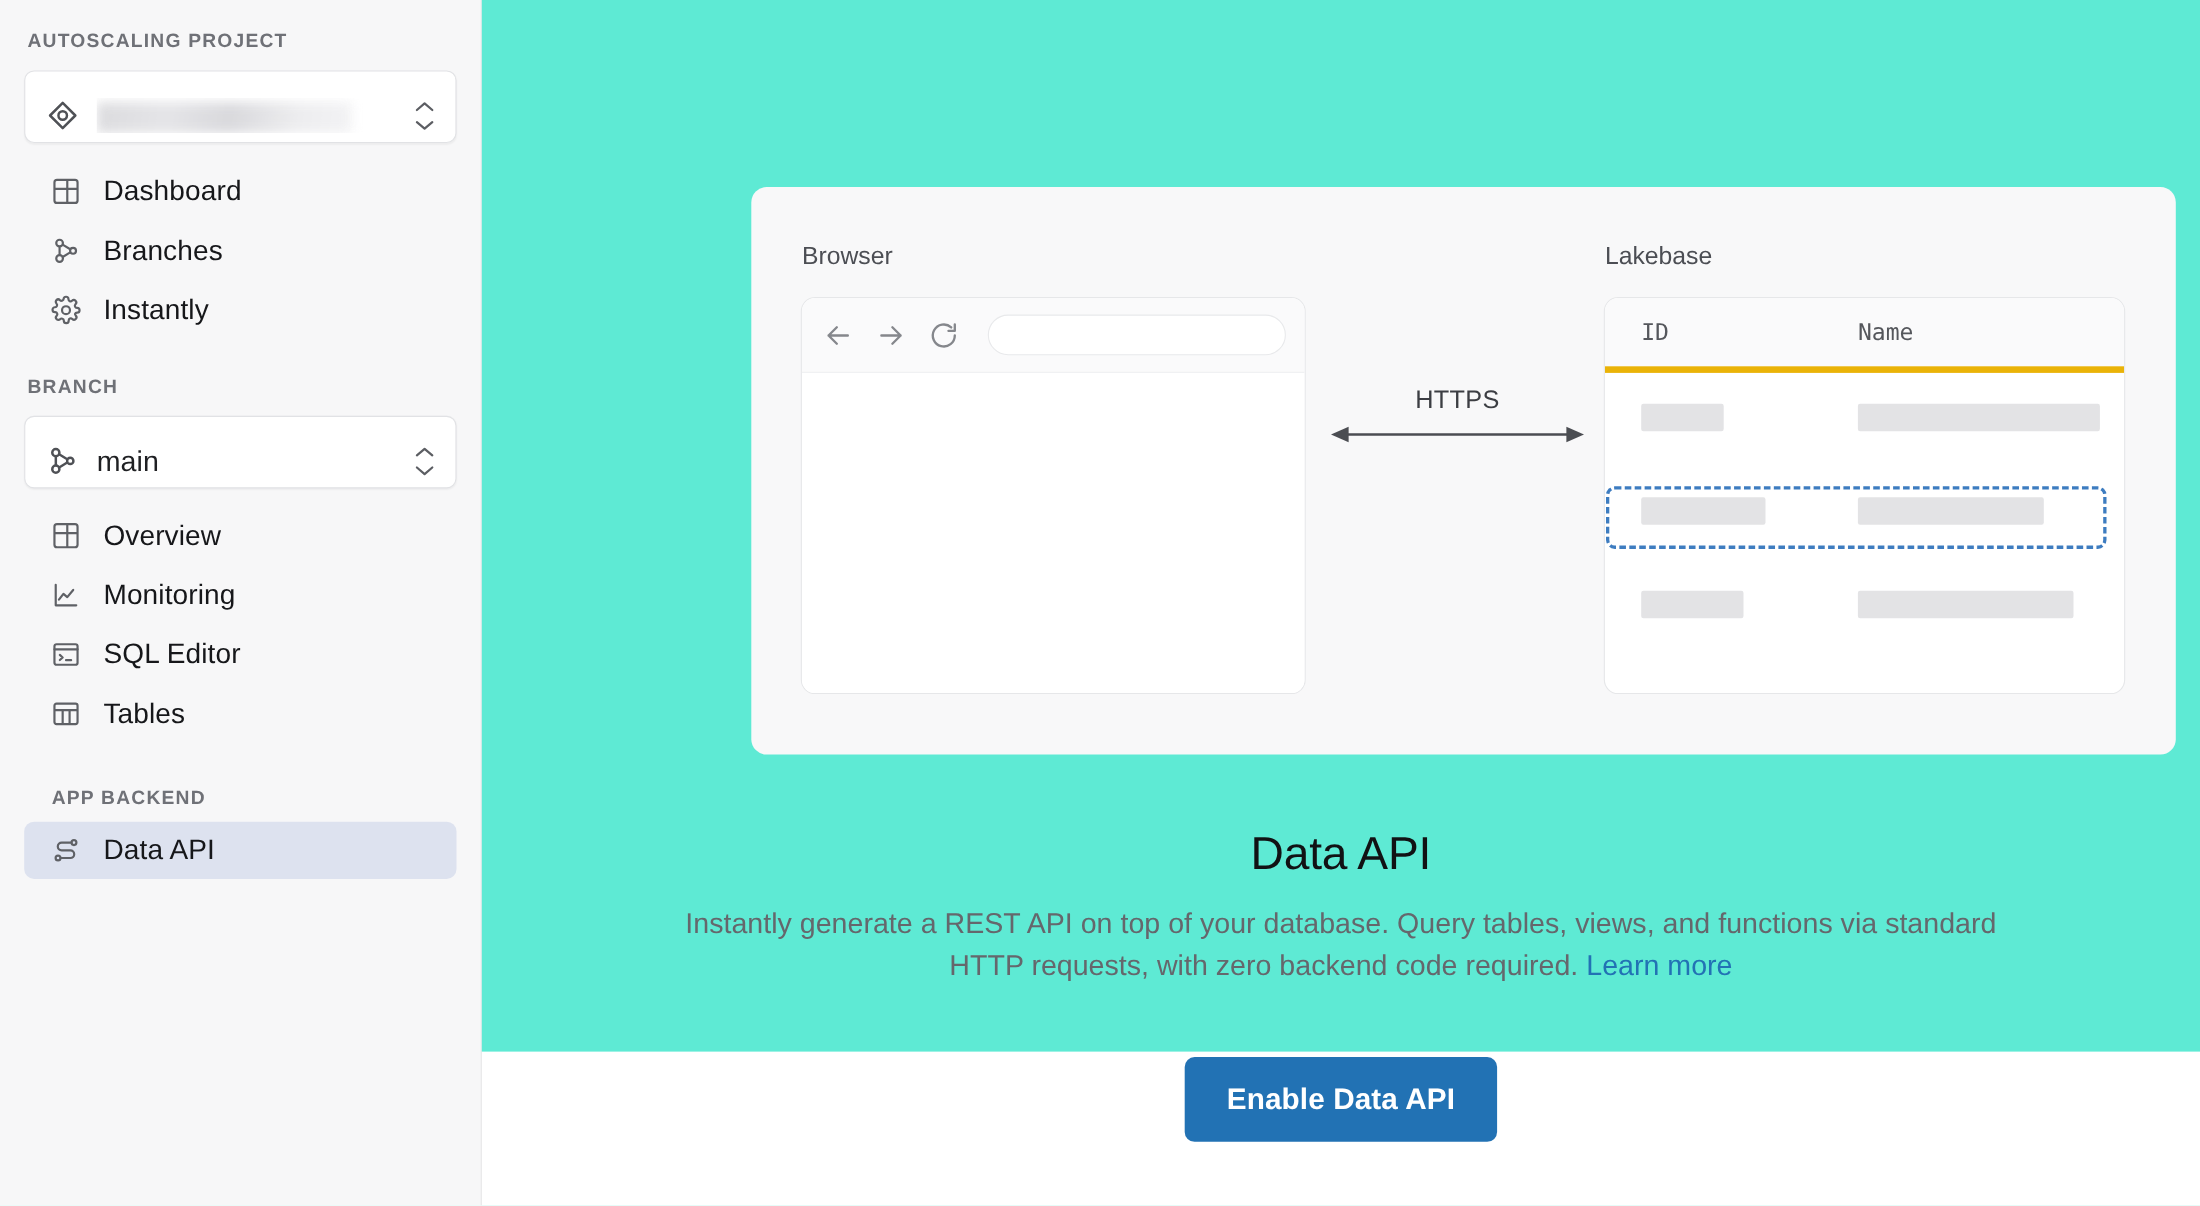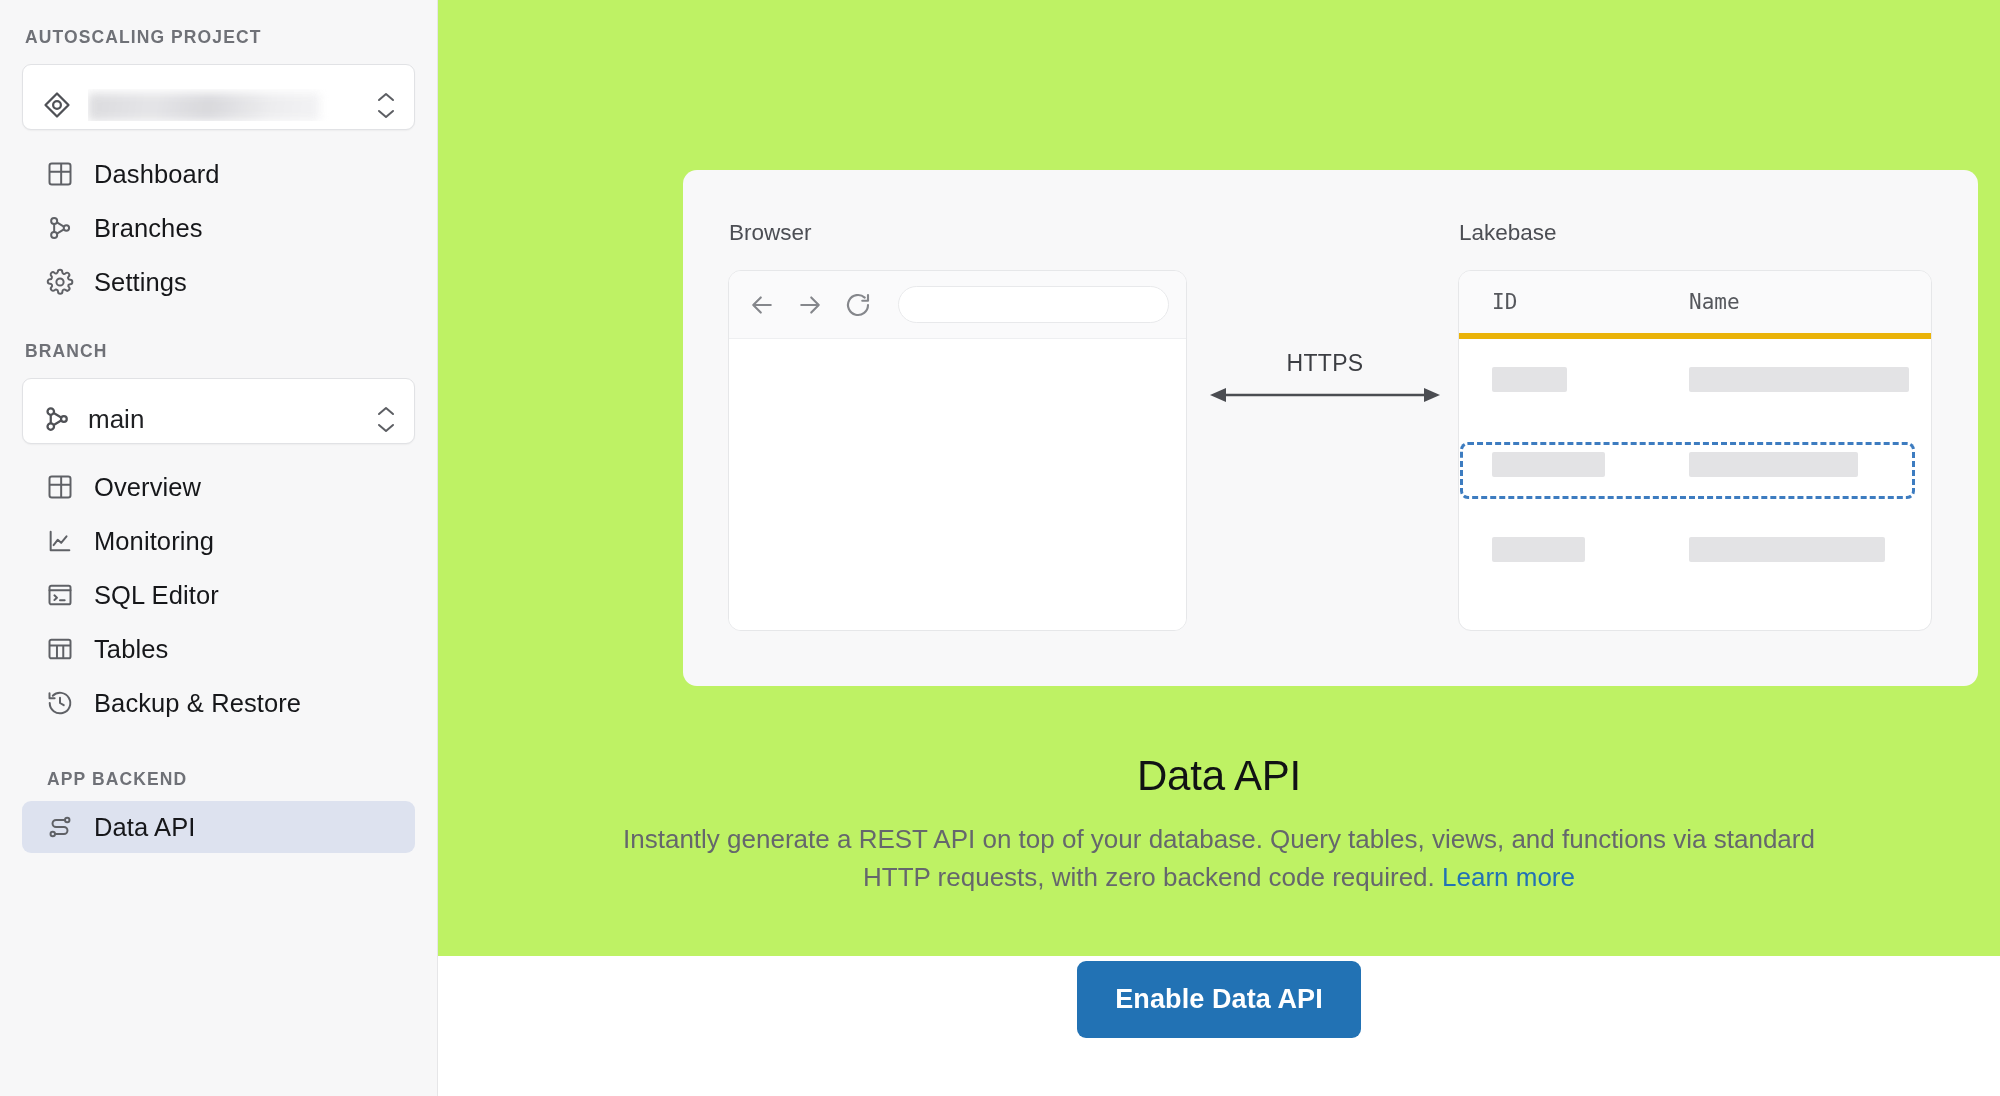--- a/index.html
+++ b/index.html
@@ -103,21 +103,21 @@
   }
   .nav-item.active { background: #dde2ef; }
 
   .nav-list.branch-list { margin-top: 17px; }
   .nav-list.backend-list { margin-top: 11px; }
 
   
   .main {
     flex: 1 1 auto;
     position: relative;
-    background: #bef264;
+    background: #5eead4;
   }
 
   .illus-card {
     position: absolute;
     left: 245px;
     top: 170px;
     width: 1295px;
     height: 516px;
     background: #f8f8f9;
     border-radius: 14px;
@@ -331,21 +331,21 @@
         </span>
         <span class="nav-label">Branches</span>
       </div>
       <div class="nav-item">
         <span class="nav-icon">
           <svg width="28" height="28" viewBox="0 0 24 24" fill="none" stroke="currentColor" stroke-width="1.7">
             <circle cx="12" cy="12" r="3.1"></circle>
             <path d="M19.2 14.4a1.6 1.6 0 0 0 .32 1.76l.06.06a1.9 1.9 0 1 1-2.7 2.7l-.05-.06a1.6 1.6 0 0 0-1.76-.32 1.6 1.6 0 0 0-.97 1.46v.17a1.9 1.9 0 1 1-3.8 0v-.09a1.6 1.6 0 0 0-1.05-1.46 1.6 1.6 0 0 0-1.76.32l-.06.06a1.9 1.9 0 1 1-2.7-2.7l.06-.05a1.6 1.6 0 0 0 .32-1.76 1.6 1.6 0 0 0-1.46-.97H3.4a1.9 1.9 0 1 1 0-3.8h.09a1.6 1.6 0 0 0 1.46-1.05 1.6 1.6 0 0 0-.32-1.76l-.06-.06a1.9 1.9 0 1 1 2.7-2.7l.05.06a1.6 1.6 0 0 0 1.76.32h.08a1.6 1.6 0 0 0 .97-1.46V3.4a1.9 1.9 0 1 1 3.8 0v.09a1.6 1.6 0 0 0 .97 1.46 1.6 1.6 0 0 0 1.76-.32l.06-.06a1.9 1.9 0 1 1 2.7 2.7l-.06.05a1.6 1.6 0 0 0-.32 1.76v.08a1.6 1.6 0 0 0 1.46.97h.17a1.9 1.9 0 1 1 0 3.8h-.09a1.6 1.6 0 0 0-1.46.97Z"></path>
           </svg>
         </span>
-        <span class="nav-label">Settings</span>
+        <span class="nav-label">Instantly</span>
       </div>
     </nav>
 
     <div class="section-label branch">BRANCH</div>
 
     <div class="selector">
       <span class="sel-icon">
         <svg width="30" height="30" viewBox="0 0 24 24" fill="none" stroke="#4f5156" stroke-width="1.8">
           <circle cx="7" cy="6" r="2.6"></circle>
             <circle cx="7" cy="18" r="2.6"></circle>
@@ -394,30 +394,20 @@
         <span class="nav-label">SQL Editor</span>
       </div>
       <div class="nav-item">
         <span class="nav-icon">
           <svg width="28" height="28" viewBox="0 0 24 24" fill="none" stroke="currentColor" stroke-width="1.7">
             <rect x="3" y="4" width="18" height="16" rx="1.6"></rect>
               <path d="M3 9h18M9.4 9v11M14.8 9v11"></path>
           </svg>
         </span>
         <span class="nav-label">Tables</span>
-      </div>
-      <div class="nav-item">
-        <span class="nav-icon">
-          <svg width="28" height="28" viewBox="0 0 24 24" fill="none" stroke="currentColor" stroke-width="1.7" stroke-linecap="round" stroke-linejoin="round">
-            <path d="M3.2 12a8.8 8.8 0 1 0 2.6-6.2"></path>
-              <path d="M3 3.6V8h4.4"></path>
-              <path d="M12 7.4V12l3.2 1.9"></path>
-          </svg>
-        </span>
-        <span class="nav-label">Backup &amp; Restore</span>
       </div>
     </nav>
 
     <div class="section-label backend">APP BACKEND</div>
 
     <nav class="nav-list backend-list">
       <div class="nav-item active">
         <span class="nav-icon">
           <svg width="28" height="28" viewBox="0 0 24 24" fill="none" stroke="currentColor" stroke-width="1.7" stroke-linecap="round" stroke-linejoin="round">
             <circle cx="18.2" cy="6" r="1.9"></circle>

